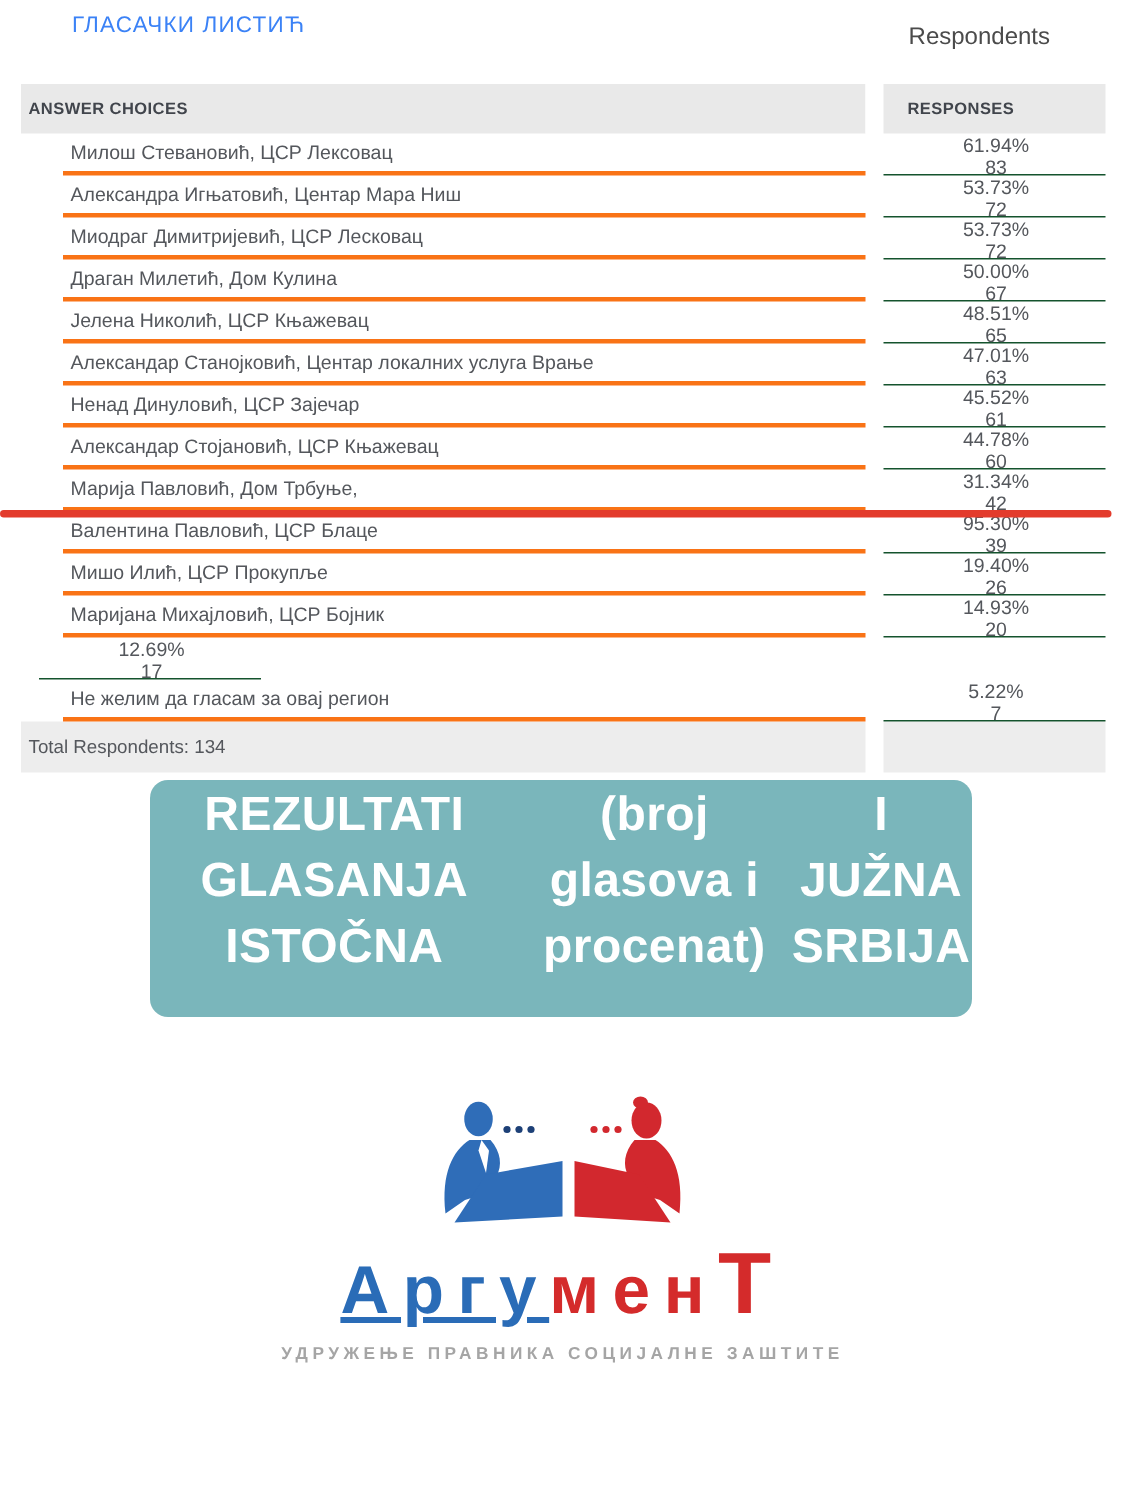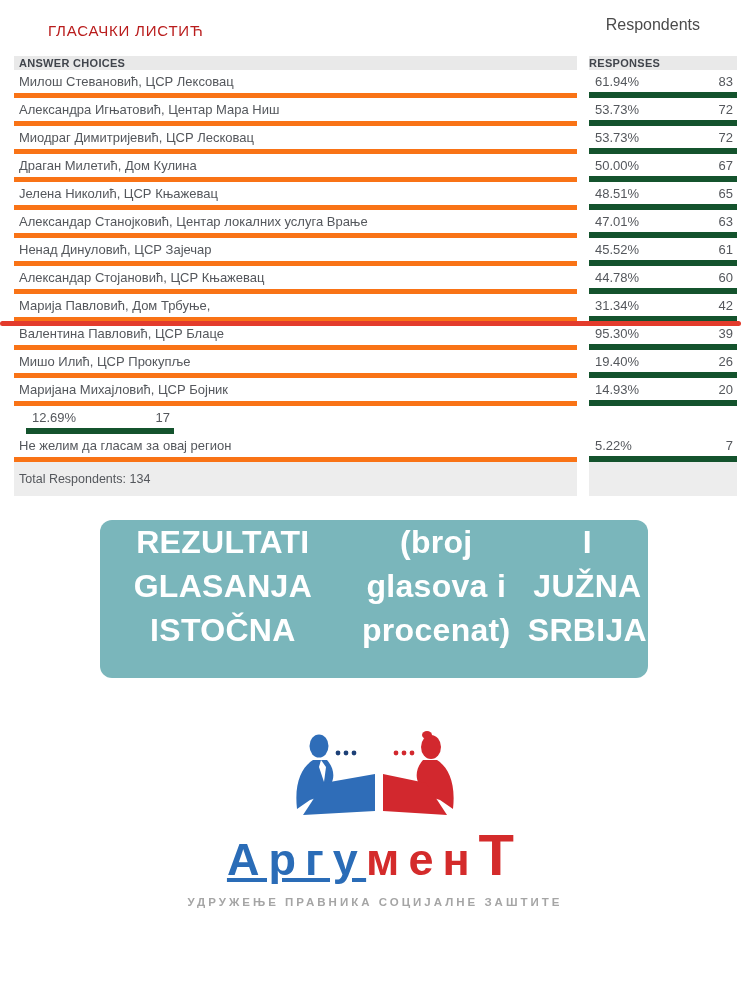--- a/index.html
+++ b/index.html
@@ -3,38 +3,38 @@
 <meta charset="utf-8">
 <style>
   html,body{margin:0;padding:0;}
   body{
     width:750px;height:1000px;position:relative;background:#ffffff;
     font-family:"Liberation Sans", sans-serif;
     -webkit-font-smoothing:antialiased;
   }
   
   .page-title{
-    position:absolute;left:48px;top:22px;
-    font-size:15px;color:#b91c1c;letter-spacing:0.8px;font-weight:500;
+    position:absolute;left:48px;top:8px;
+    font-size:15px;color:#3b82f6;letter-spacing:0.8px;font-weight:500;
   }
   .brand{
     position:absolute;right:50px;top:16px;
     font-size:16px;color:#4b4b4b;
   }
   
   .survey-table{position:absolute;left:14px;top:56px;width:723px;}
-  .thead{display:flex;height:14px;font-size:11px;font-weight:bold;color:#41454c;}
+  .thead{display:flex;height:33px;font-size:11px;font-weight:bold;color:#41454c;}
   .thead .th{background:#e9e9e9;display:flex;align-items:center;letter-spacing:0.3px;}
   .th-answer{flex:1;padding-left:5px;}
   .col-gap{width:12px;background:#ffffff;}
-  .th-resp{width:148px;padding-left:0;box-sizing:border-box;}
+  .th-resp{width:148px;padding-left:16px;box-sizing:border-box;}
   .row{display:flex;height:28px;font-size:13px;color:#54575c;position:relative;}
-  .cell-answer{flex:1;border-bottom:5px solid #f97316;display:flex;align-items:center;padding-left:5px;box-sizing:border-box;}
+  .cell-answer{flex:1;border-bottom:3px solid #f97316;display:flex;align-items:center;padding-left:5px;box-sizing:border-box;margin-left:28px;}
   .row-gap{width:12px;}
-  .cell-resp{width:148px;border-bottom:6px solid #14532d;display:flex;align-items:center;justify-content:space-between;padding:0 4px 0 6px;box-sizing:border-box;}
+  .cell-resp{width:148px;border-bottom:1px solid #14532d;display:flex;align-items:center;justify-content:space-between;padding:0 4px 0 6px;box-sizing:border-box;flex-direction:column;}
   .row.underlined::after{
     content:"";position:absolute;left:-14px;bottom:-4px;width:741px;height:5px;
     background:var(--underline-red,#e33b2c);border-radius:3px;z-index:3;
   }
   .total-row{display:flex;height:34px;font-size:12.5px;color:#54575c;}
   .total-left{flex:1;background:#ededed;display:flex;align-items:center;padding-left:5px;}
   .total-right{width:148px;background:#ededed;}
   
   .banner{
     position:absolute;left:100px;top:520px;width:548px;height:158px;

